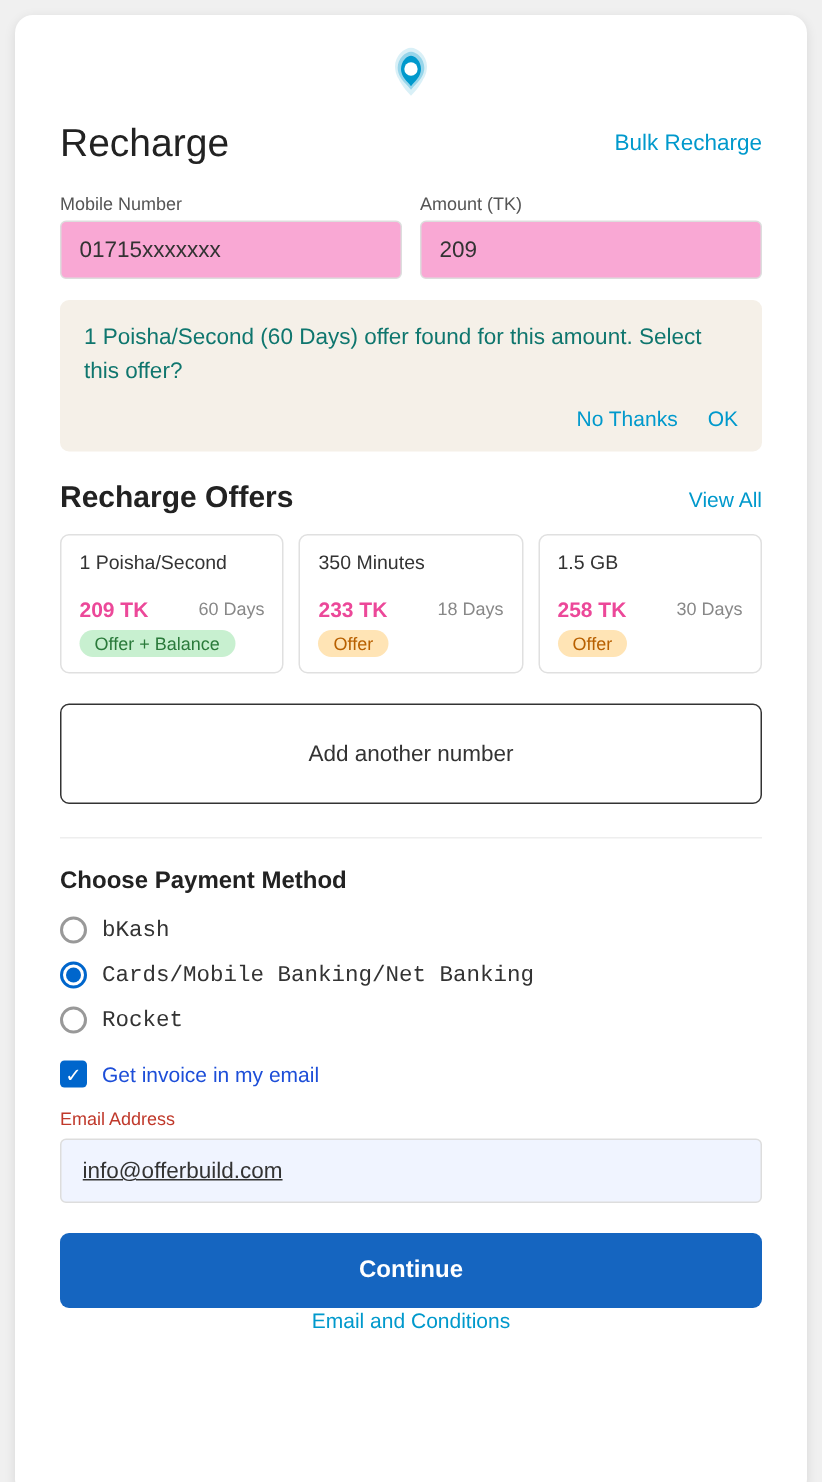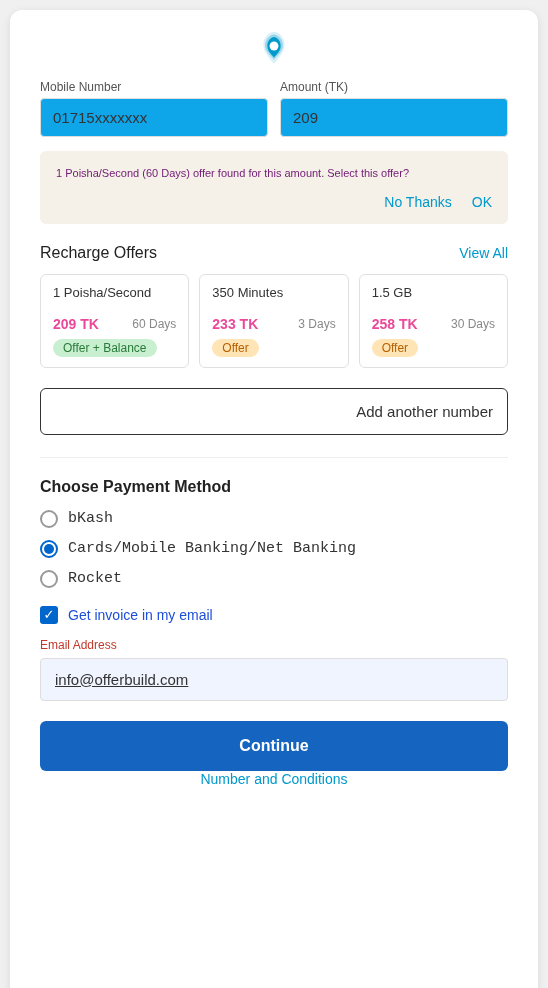--- a/index.html
+++ b/index.html
@@ -64,33 +64,33 @@
       font-size: 12px;
       color: #555;
       margin-bottom: 4px;
     }
     .field-input {
       border: 1px solid #ddd;
       border-radius: 4px;
       padding: 10px 12px;
       font-size: 15px;
       color: #333;
-      background: #0ea5e9;
+      background: #f9a8d4;
       outline: none;
       width: 100%;
     }
     .offer-notice {
       background: #f5f0e8;
       border-radius: 6px;
       padding: 14px 16px;
       margin-bottom: 20px;
     }
     .offer-notice-text {
-      font-size: 11px;
-      color: #701a75;
+      font-size: 15px;
+      color: #0f766e;
       margin-bottom: 12px;
       line-height: 1.5;
     }
     .offer-notice-actions {
       display: flex;
       justify-content: flex-end;
       gap: 20px;
     }
     .no-thanks-btn {
       color: #0099cc;
@@ -108,22 +108,22 @@
       border: none;
       font-weight: 500;
     }
     .section-header {
       display: flex;
       justify-content: space-between;
       align-items: center;
       margin-bottom: 12px;
     }
     .section-title {
-      font-size: 16px;
-      font-weight: 400;
+      font-size: 20px;
+      font-weight: 700;
       color: #222;
     }
     .view-all-link {
       color: #0099cc;
       font-size: 14px;
       cursor: pointer;
     }
     .offers-grid {
       display: flex;
       gap: 10px;
@@ -167,29 +167,29 @@
       background: #c8f0d0;
       color: #2a7a3a;
     }
     .badge-orange {
       background: #ffe4b5;
       color: #b86000;
     }
     .add-number-btn {
       display: block;
       width: 100%;
-      padding: 14px;
+      padding: 24px;
       border: 1.5px solid #333;
       border-radius: 6px;
       background: #fff;
       font-size: 15px;
       color: #333;
       cursor: pointer;
       margin-bottom: 22px;
-      text-align: right;
+      text-align: center;
     }
     .payment-section-title {
       font-size: 16px;
       font-weight: 600;
       color: #222;
       margin-bottom: 14px;
     }
     .radio-group {
       display: flex;
       flex-direction: column;
@@ -303,20 +303,24 @@
   <div class="logo-area">
     <svg class="logo-icon" viewBox="0 0 40 45" fill="none" xmlns="http://www.w3.org/2000/svg">
       <path d="M20 2C15 2 8 8 8 16C8 22 11 26 11 26C11 26 14 32 20 38C26 32 29 26 29 26C29 26 32 22 32 16C32 8 25 2 20 2Z" fill="#0099CC" opacity="0.15"></path>
       <path d="M20 5C16 5 10 10 10 17C10 22 13 26 16 29C17.5 30.5 18.8 32 20 33.5C21.2 32 22.5 30.5 24 29C27 26 30 22 30 17C30 10 24 5 20 5Z" fill="#0099CC" opacity="0.3"></path>
       <path d="M20 8C17 8 12.5 12 12.5 18C12.5 22 15 25.5 17.5 28C18.5 29 19.3 30 20 31C20.7 30 21.5 29 22.5 28C25 25.5 27.5 22 27.5 18C27.5 12 23 8 20 8Z" fill="#0099CC"></path>
       <circle cx="20" cy="18" r="5" fill="white"></circle>
     </svg>
   </div>
 
   <div class="content">
+    <div class="header-row">
+      <span class="page-title">Recharge</span>
+      <a class="bulk-recharge-link">Bulk Recharge</a>
+    </div>
 
     <div class="fields-row">
       <div class="field-group">
         <label class="field-label">Mobile Number</label>
         <input class="field-input" type="text" readonly="" value="01715xxxxxxx" style="">
       </div>
       <div class="field-group">
         <label class="field-label">Amount (TK)</label>
         <input class="field-input" type="text" value="209" style="">
       </div>
@@ -341,21 +345,21 @@
         <div class="offer-price-row">
           <span class="offer-price">209 TK</span>
           <span class="offer-days">60 Days</span>
         </div>
         <span class="offer-badge badge-green">Offer + Balance</span>
       </div>
       <div class="offer-card">
         <div class="offer-name">350 Minutes</div>
         <div class="offer-price-row">
           <span class="offer-price">233 TK</span>
-          <span class="offer-days">3 Days</span>
+          <span class="offer-days">18 Days</span>
         </div>
         <span class="offer-badge badge-orange">Offer</span>
       </div>
       <div class="offer-card">
         <div class="offer-name">1.5 GB</div>
         <div class="offer-price-row">
           <span class="offer-price">258 TK</span>
           <span class="offer-days">30 Days</span>
         </div>
         <span class="offer-badge badge-orange">Offer</span>
@@ -390,15 +394,15 @@
         <span class="checkbox-check">✓</span>
       </div>
       <span class="checkbox-label">Get invoice in my email</span>
     </div>
 
     <p class="email-label">Email Address</p>
     <input class="email-input" type="email" value="info@offerbuild.com" style="">
 
     <button class="continue-btn">Continue</button>
 
-    <a class="terms-link">Number and Conditions</a>
+    <a class="terms-link">Email and Conditions</a>
   </div>
 </div>
 
 </body></html>

